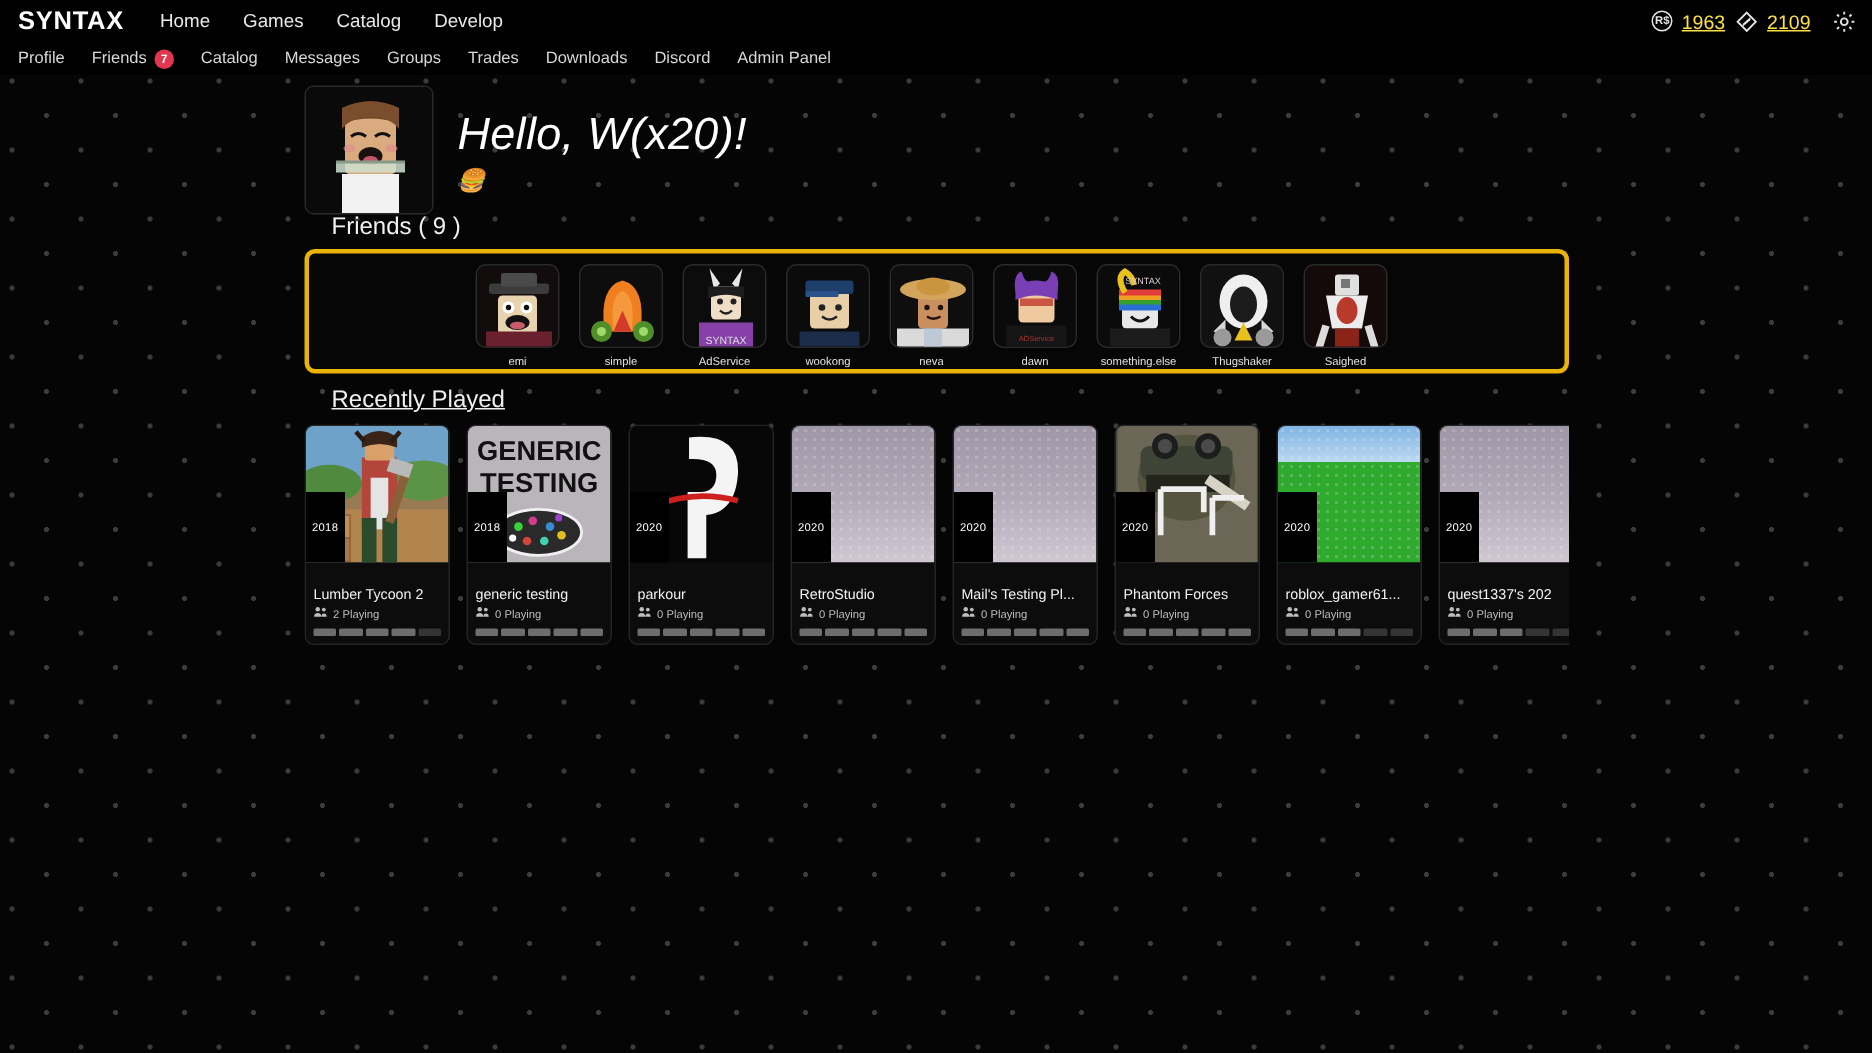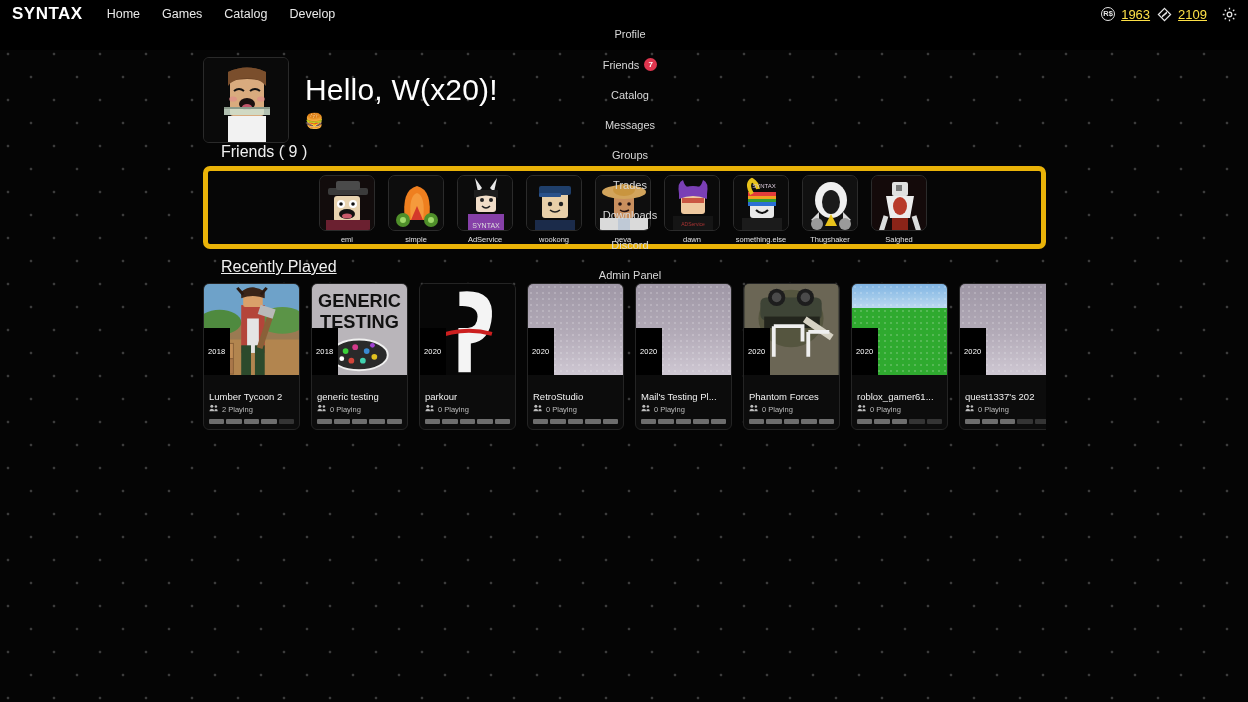--- a/index.html
+++ b/index.html
@@ -41,56 +41,56 @@
   .cur-val{ font-size:13px; color:#fde047;text-decoration:underline; }
   .robux-icon{
     width:14px; height:14px; border:1.3px solid #e4e4e4; border-radius:50%;
     display:inline-flex; align-items:center; justify-content:center;
     font-size:7.5px; font-weight:bold; color:#e4e4e4; line-height:1;
   }
   .tix-icon{ width:15px; height:15px; display:inline-block; }
   .gear{ width:17px; height:17px; margin-left:7px; cursor:pointer; }
 
   .topbar-row2{
-    height:22px; display:flex; align-items:center; gap:18px; padding-left:12px;flex-direction:column;
+    height:22px; display:flex; align-items:center; gap:18px; padding-left:12px;
   }
   .topbar-row2 a{
     font-size:11px; color:#d8d8d8; text-decoration:none; cursor:pointer;
     display:inline-flex; align-items:center; gap:5px;
   }
   .badge{
     background:#e0364f; color:#fff; font-size:8px; font-weight:bold;
     border-radius:50%; width:13px; height:13px;
     display:inline-flex; align-items:center; justify-content:center;
   }
 
   
   .hero{ position:absolute; left:203px; top:57px; display:flex; gap:16px; }
   .avatar-box{
     width:86px; height:86px; border-radius:6px; overflow:hidden;
     border:1px solid #2a2a2a; background:#0a0a0a; position:relative;
   }
-  .greeting{ padding-top:16px; }
+  .greeting{ padding-top:16px;font-style:italic; }
   .greeting h1{
     font-size:30px; font-weight:normal; color:#ffffff; line-height:1.1;
     letter-spacing:0.2px;
   }
   .status-emoji{ font-size:15px; margin-top:7px; display:block; line-height:1; }
 
   
   .section-title{
     position:absolute; font-size:16px; color:#f0f0f0; font-weight:normal;margin-left:18px;
   }
   #friends-title{ left:203px; top:143px; }
   #recent-title{ left:203px; top:258px;text-decoration:underline; }
 
   .friends-panel{
     position:absolute; left:203px; top:166px; width:843px; height:83px;
-    border:5px solid #eab308; border-radius:7px; background:#060606;
-    display:flex; align-items:flex-end; overflow:hidden;
+    border:3px solid #eab308; border-radius:7px; background:#060606;
+    display:flex; align-items:center; overflow:hidden;
   }
   .friends-scroll{
     display:flex; gap:11px; padding:6px 0 0 110px;
   }
   .friend{ width:58px; display:flex; flex-direction:column; align-items:center; cursor:pointer; }
   .friend-thumb{
     width:56px; height:56px; border-radius:7px; overflow:hidden;
     border:1px solid #2b2b2b; background:#111; position:relative;
   }
   .friend-name{

